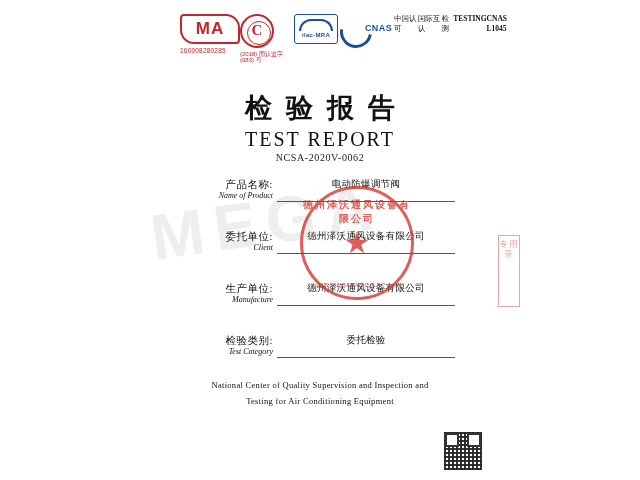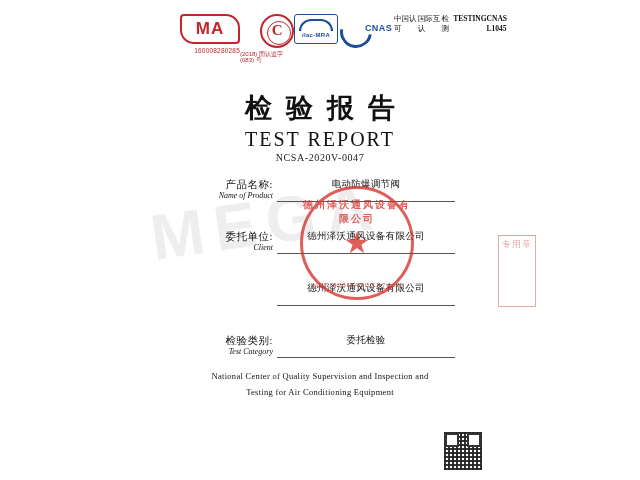--- a/index.html
+++ b/index.html
@@ -30,21 +30,21 @@
     top: 14px;
     width: 340px;
     height: 62px;
     display: flex;
     align-items: flex-start;
     justify-content: space-between;
   }
   .mark {
     display: flex;
     flex-direction: column;
-    align-items: flex-end;
+    align-items: flex-start;
     line-height: 1.05;
   }
 
   
   .ma-logo {
     width: 60px;
     height: 30px;
     border: 2px solid #c0272d;
     border-radius: 4px 14px 4px 14px;
     color: #c0272d;
@@ -312,21 +312,21 @@
     font-size: 7px;
     color: #d6312d;
     letter-spacing: 1px;
   }
 
   
   .side-stamp {
     position: absolute;
     left: 498px;
     top: 235px;
-    width: 38px;
+    width: 22px;
     height: 72px;
     border: 1.5px solid #d8837f;
     color: #d8837f;
     opacity: 0.7;
     font-family: "Liberation Serif", serif;
     font-size: 9px;
     line-height: 1.1;
     text-align: center;
     padding-top: 4px;
     box-sizing: border-box;
@@ -342,20 +342,21 @@
     text-align: center;
   }
   .footer-cn {
     font-family: "Liberation Serif", serif;
     font-size: 15px;
     font-weight: bold;
     letter-spacing: 2px;
     color: #111;
   }
   .footer-en {
+    margin-top: 9px;
     font-family: "Liberation Serif", serif;
     font-size: 8.5px;
     line-height: 1.9;
     color: #111;
     letter-spacing: 0.3px;
   }
 
   
   .qr {
     position: absolute;
@@ -415,21 +416,21 @@
       <span>国际互认</span>
       <span>检测</span>
       <span class="bold">TESTING</span>
       <span class="bold">CNAS L1045</span>
     </div>
 
   </div>
 
   <div class="title-cn">检验报告</div>
   <div class="title-en">TEST REPORT</div>
-  <div class="report-no">NCSA-2020V-0047</div>
+  <div class="report-no">NCSA-2020V-0062</div>
 
   <div class="watermark">MEGA</div>
 
   <div class="fields">
 
     <div class="field-row">
       <div class="field-label">
         <div class="label-cn">产品名称:</div>
         <div class="label-en">Name of Product</div>
       </div>
@@ -438,20 +439,24 @@
 
     <div class="field-row">
       <div class="field-label">
         <div class="label-cn">委托单位:</div>
         <div class="label-en">Client</div>
       </div>
       <div class="field-value">德州泽沃通风设备有限公司</div>
     </div>
 
     <div class="field-row">
+      <div class="field-label">
+        <div class="label-cn">生产单位:</div>
+        <div class="label-en">Manufacture</div>
+      </div>
       <div class="field-value">德州泽沃通风设备有限公司</div>
     </div>
 
     <div class="field-row">
       <div class="field-label">
         <div class="label-cn">检验类别:</div>
         <div class="label-en">Test Category</div>
       </div>
       <div class="field-value">委托检验</div>
     </div>

